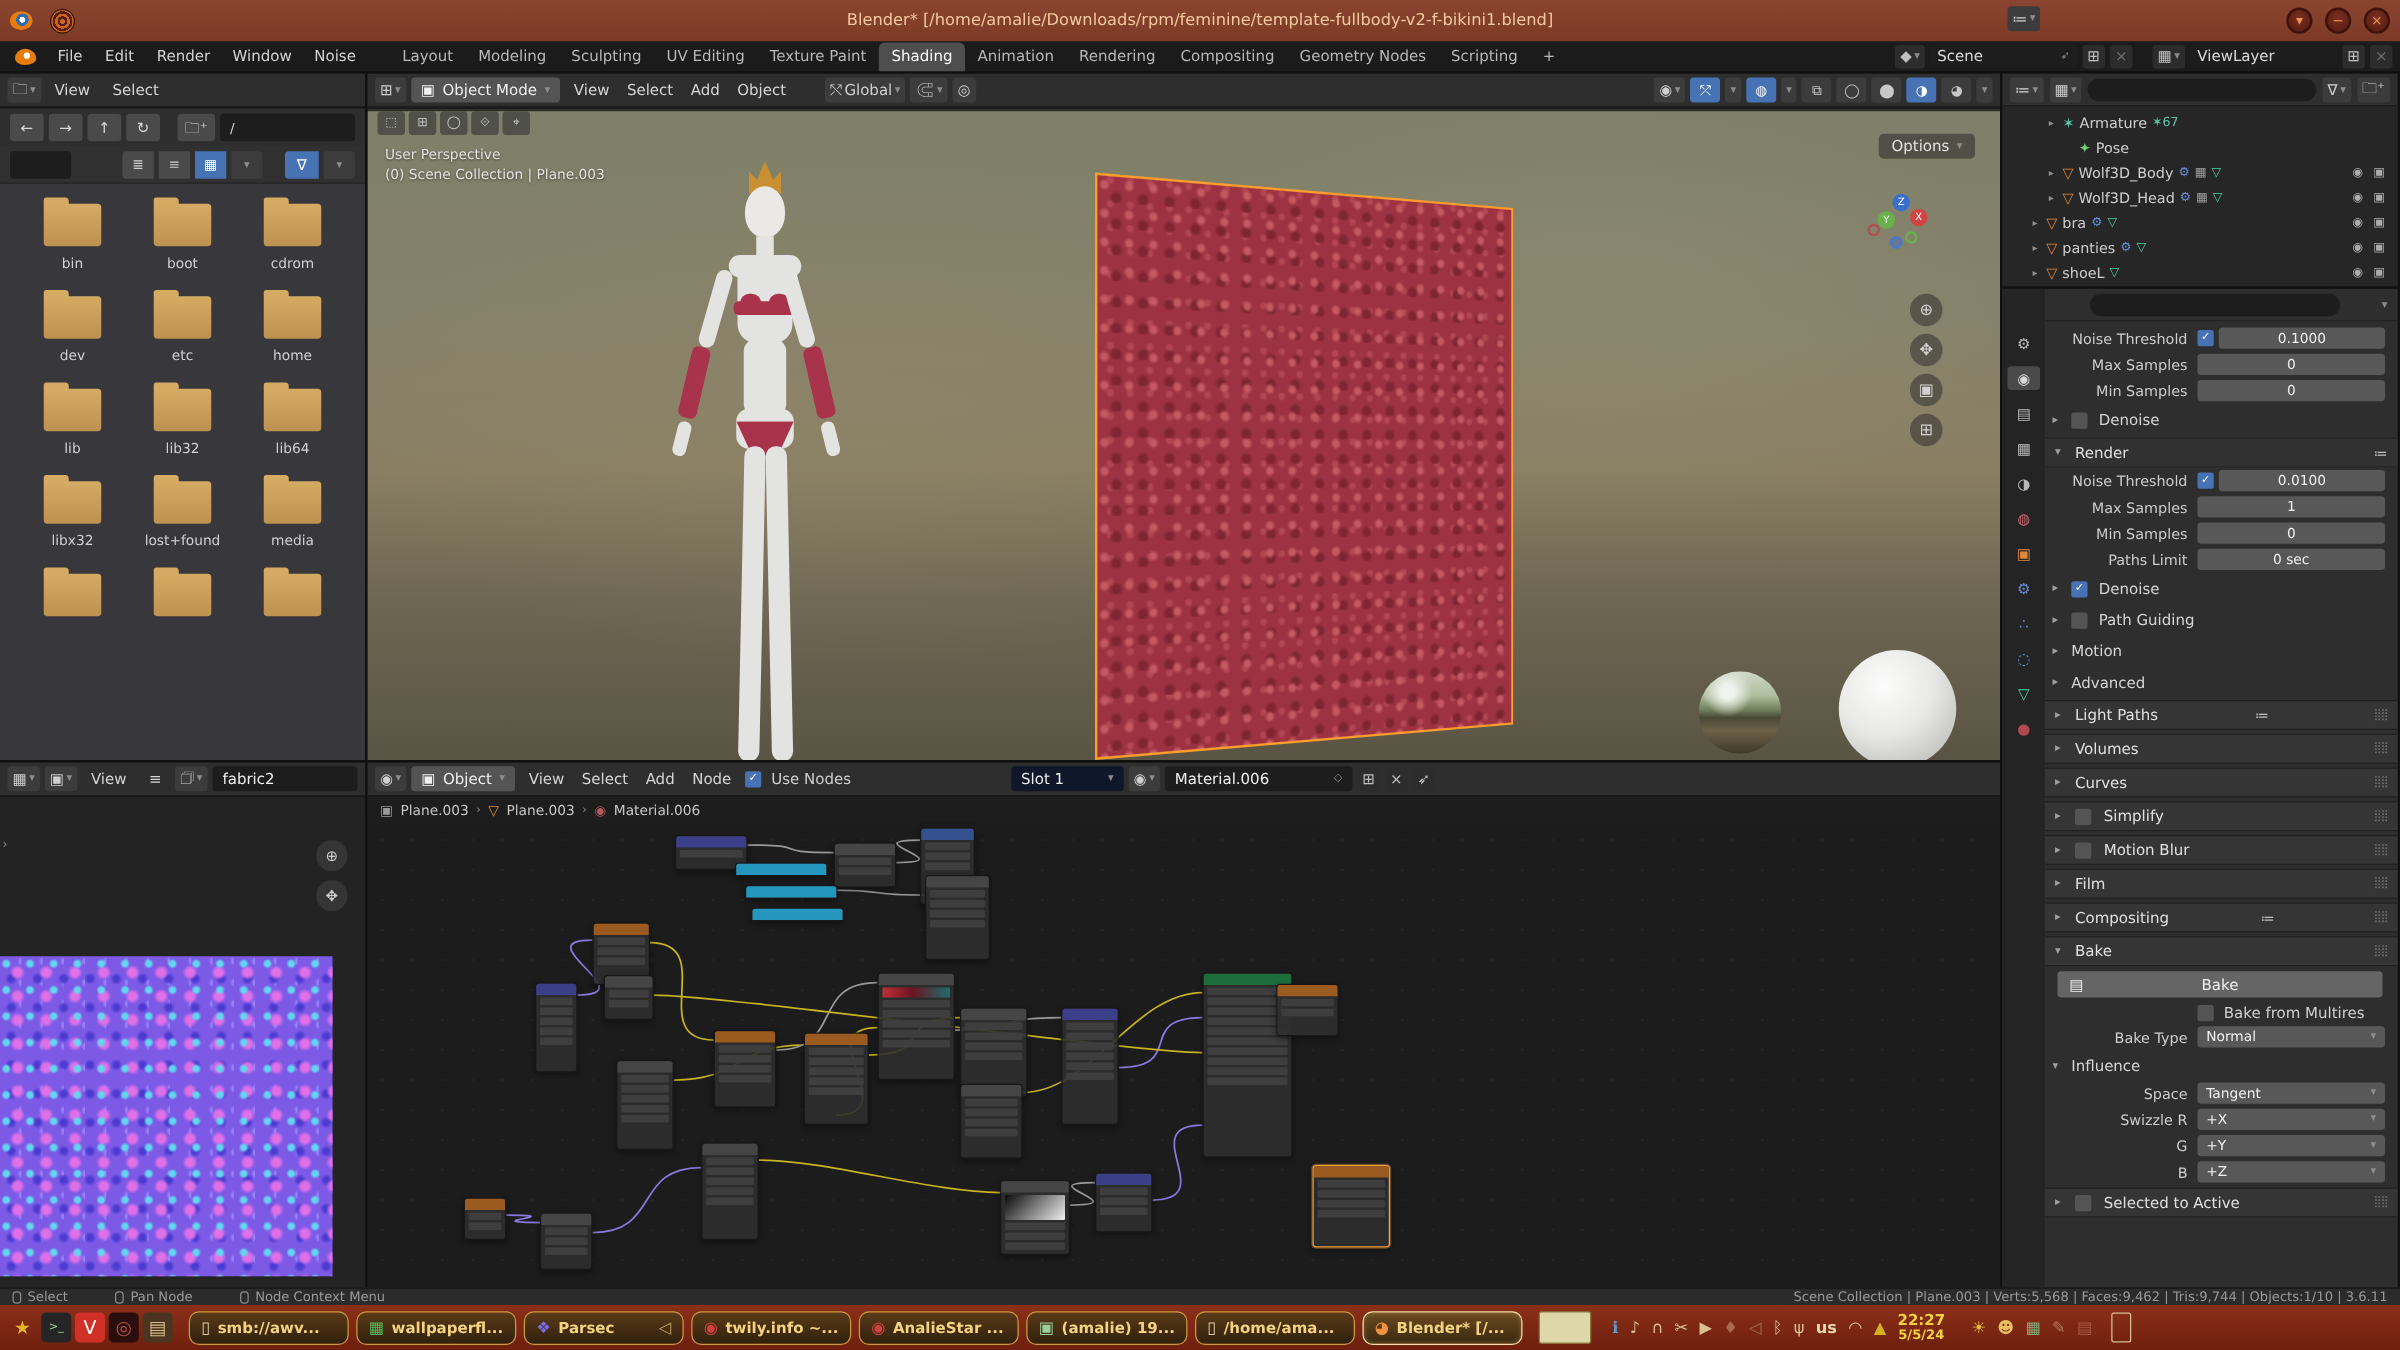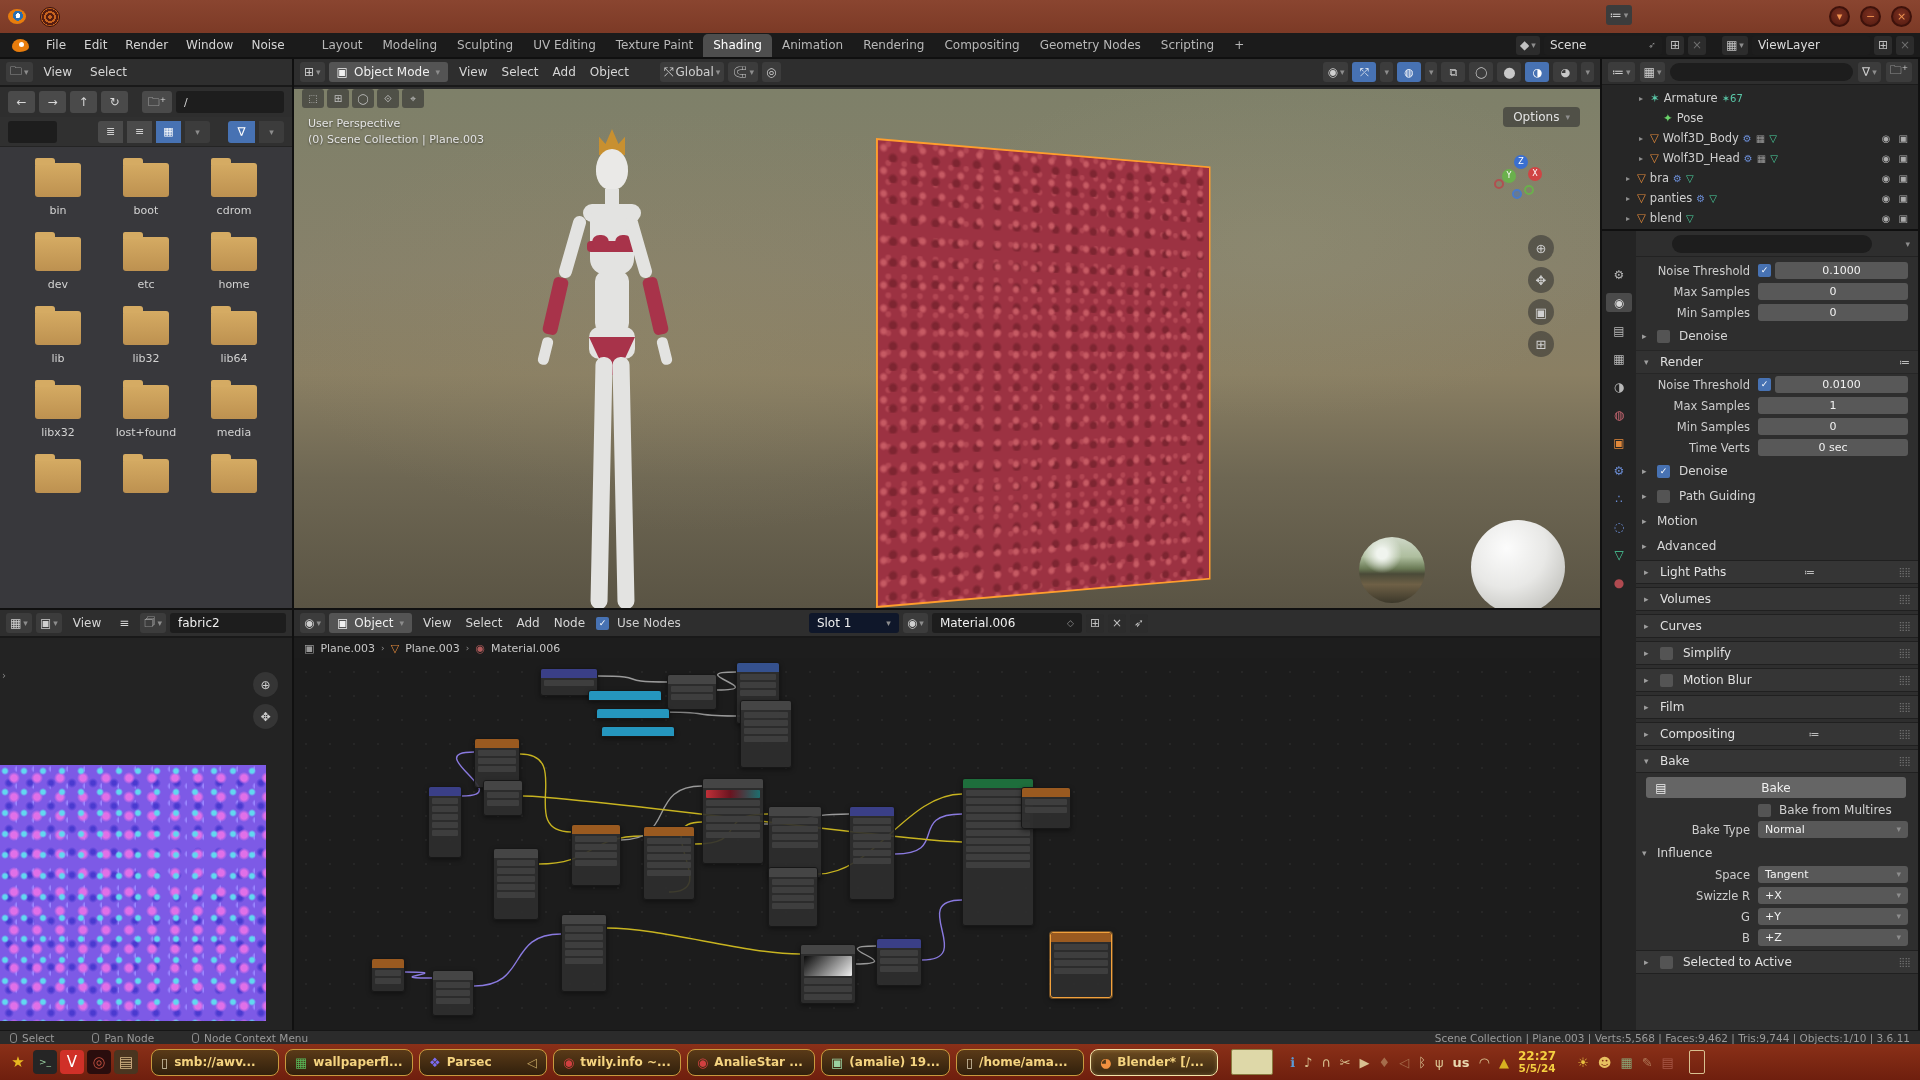--- a/index.html
+++ b/index.html
@@ -164,20 +164,21 @@
 </head>
 <body>
 
 <div id="app">
 
   <div class="titlebar">
     <div class="tb-icons">
       <span class="blogo"></span>
       <span class="spiral"></span>
     </div>
+    <div class="tb-title">Blender* [/home/amalie/Downloads/rpm/feminine/template-fullbody-v2-f-bikini1.blend]</div>
     <div class="winbtns" id="winbtns">
         <span class="winbtn">▾</span>
         <span class="winbtn">−</span>
         <span class="winbtn">×</span>
       </div>
   </div>
 
   <div class="menubar">
     <span class="mlogo"></span>
     <span id="mb-menus" style="display:flex">
@@ -768,21 +769,21 @@
               <span class="badge" style="color: rgb(106, 140, 212);">⚙</span>
               <span class="badge" style="color: rgb(74, 212, 160);">▽</span>
               <span class="ol-right">
                 <span>◉</span>
                 <span>▣</span>
               </span>
             </div>
             <div class="ol-row" style="padding-left: 21px;">
               <span class="ol-arrow">▸</span>
               <span style="color: rgb(224, 136, 58);">▽</span>
-              <span>blend</span>
+              <span>shoeL</span>
               <span class="badge" style="color: rgb(74, 212, 160);">▽</span>
               <span class="ol-right">
                 <span>◉</span>
                 <span>▣</span>
               </span>
             </div>
           </div>
       </div>
 
       <div class="properties">
@@ -840,21 +841,21 @@
               </div>
               <div class="prow">
                 <span class="plabel">Max Samples</span>
                 <span class="pvalue">1</span>
               </div>
               <div class="prow">
                 <span class="plabel">Min Samples</span>
                 <span class="pvalue">0</span>
               </div>
               <div class="prow">
-                <span class="plabel">Time Verts</span>
+                <span class="plabel">Paths Limit</span>
                 <span class="pvalue">0 sec</span>
               </div>
               <div class="psub">
                 <span class="chev">▸</span>
                 <span class="pcheck on">✓</span>
                 <span>Denoise</span>
               </div>
               <div class="psub">
                 <span class="chev">▸</span>
                 <span class="pcheck"></span>

